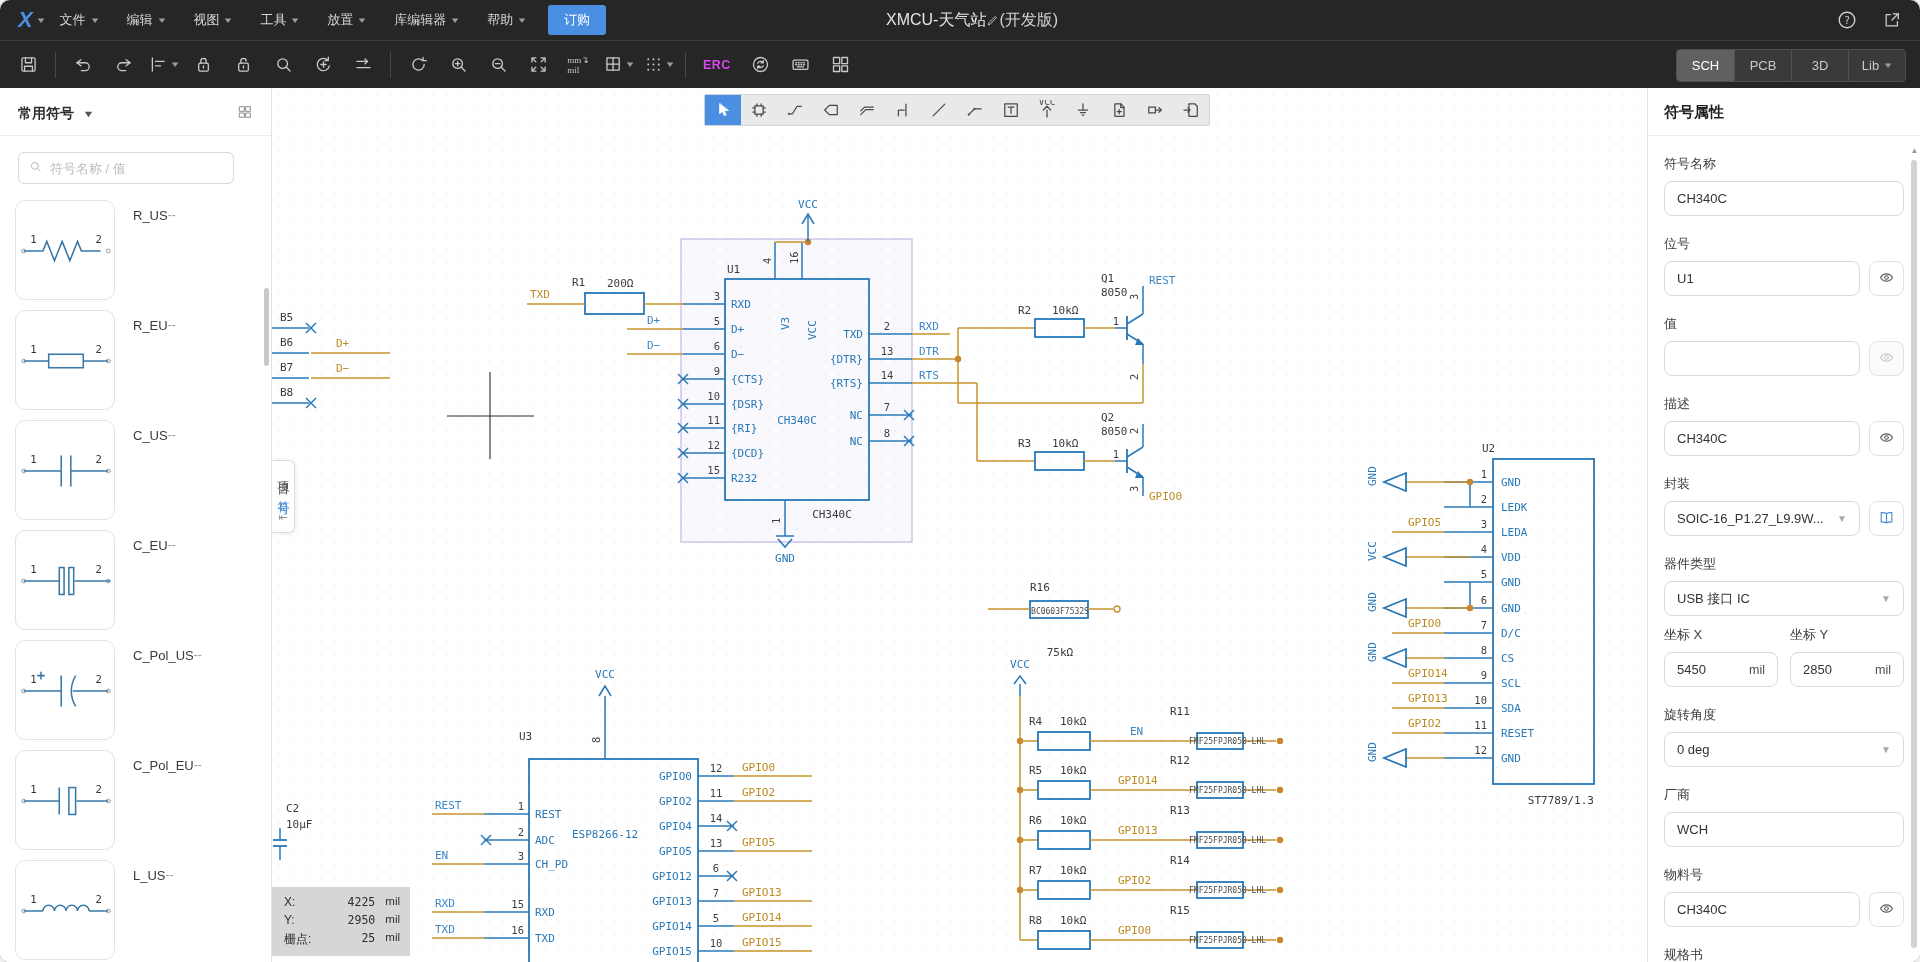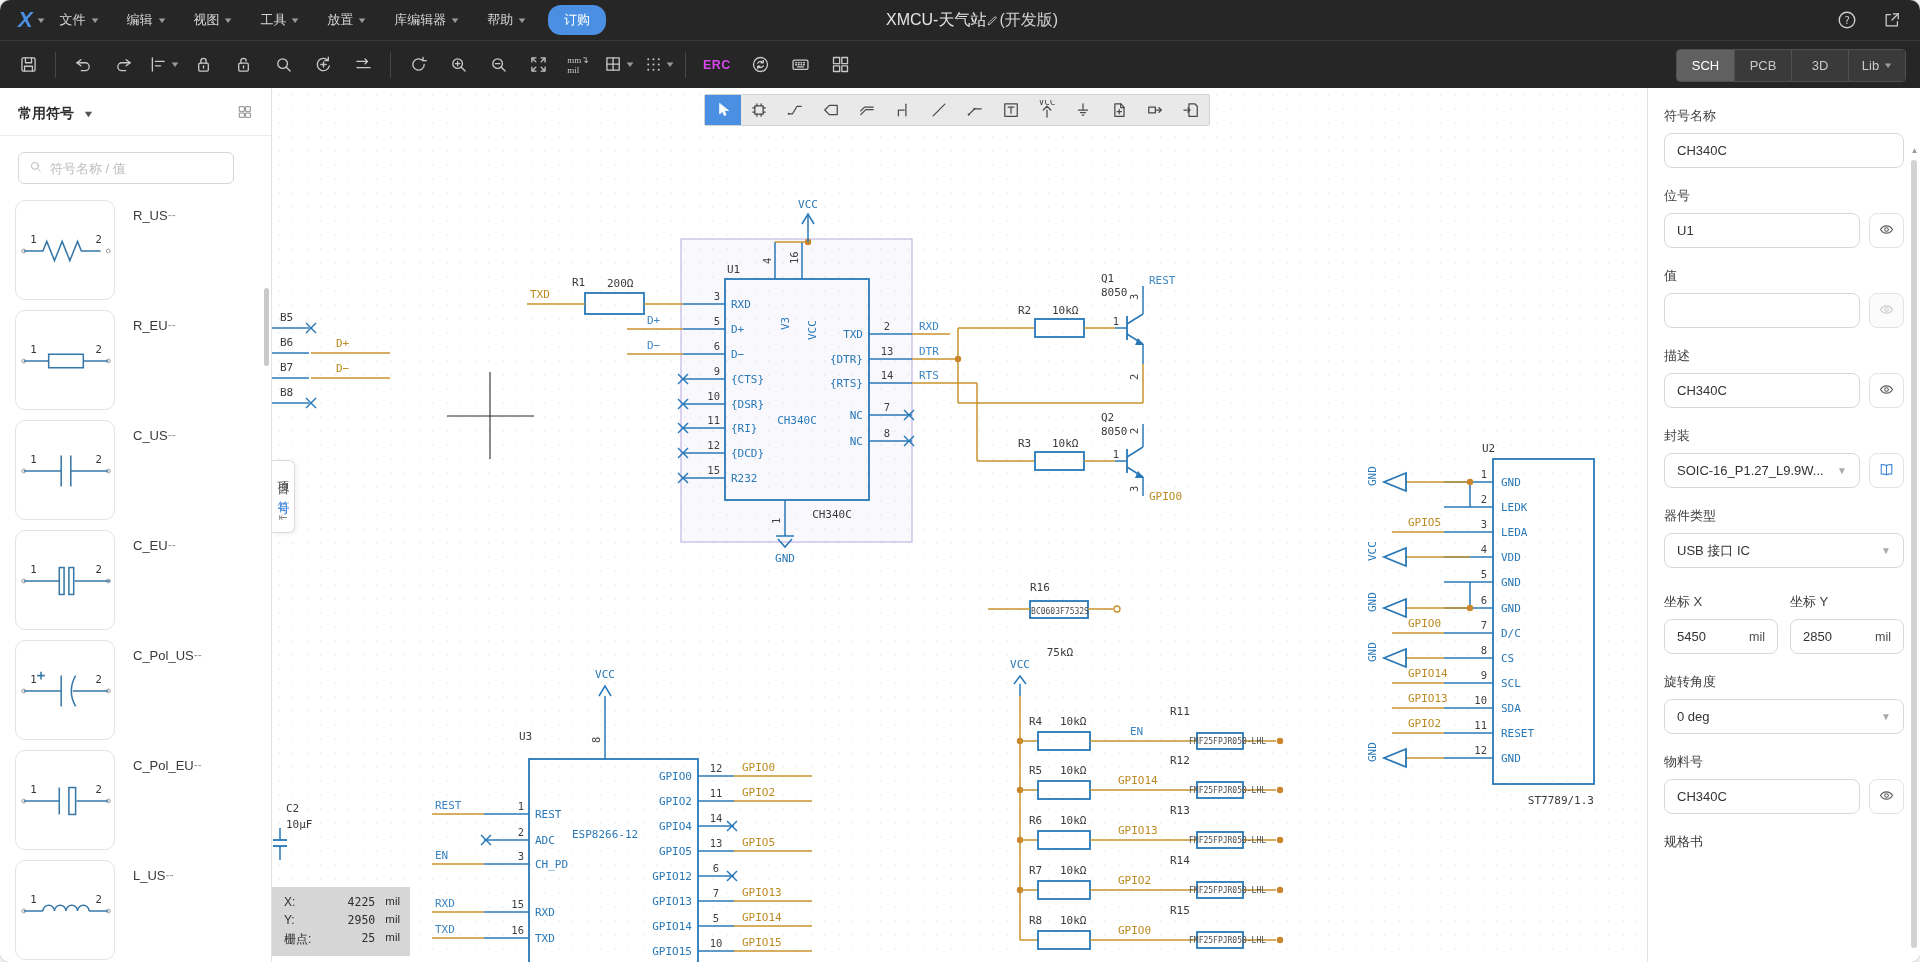--- a/index.html
+++ b/index.html
@@ -6,21 +6,21 @@
 html,body{background:#eef0f2}
 body{font-family:"Liberation Sans",sans-serif}
 .app{width:1920px;height:962px;background:#fff;border-radius:10px;overflow:hidden;position:relative;box-shadow:0 0 0 1px #d8d8d8}
 
 .menubar{height:40px;background:#262626;display:flex;align-items:center;padding:0 18px;position:relative;color:#d8d8d8}
 .logo{color:#4a8fe2;font-weight:bold;font-style:italic;font-size:22px;letter-spacing:-1px;display:flex;align-items:center;gap:5px}
 .logo .chev{font-style:normal}
 .menus{display:flex;align-items:center;gap:28px;margin-left:16px}
 .menu-item{font-size:13px;color:#d6d6d6;display:flex;align-items:center;gap:5px;cursor:default;white-space:nowrap}
 .chev{font-size:8px;color:#9a9a9a;transform:scaleX(1.4)}
-.order-btn{background:#4a8fe2;color:#fff;font-size:13px;padding:6px 16px;border-radius:13px;margin-left:22px;border:none;cursor:pointer}
+.order-btn{background:#4a8fe2;color:#fff;font-size:13px;padding:6px 16px;border-radius:3px;margin-left:22px;border:none;cursor:pointer}
 .titlebox{position:absolute;left:972px;transform:translateX(-50%);display:flex;align-items:center;gap:0;color:#e4e4e4;font-size:16px;white-space:nowrap}
 .titlebox .suffix{color:#d2d2d2}
 .top-right{margin-left:auto;display:flex;align-items:center;gap:24px;color:#cfcfcf}
 .icon-btn{display:flex;align-items:center;justify-content:center;cursor:pointer;background:none;border:none;color:inherit}
 
 .toolbar{height:48px;background:#262626;border-top:1px solid #3a3a3a;display:flex;align-items:center;padding:0 10px;position:relative}
 .tb-group{display:flex;align-items:center;gap:4px}
 .tb-btn{width:36px;height:34px;display:flex;align-items:center;justify-content:center;border-radius:4px;color:#c9c9c9;background:none;border:none;cursor:pointer;position:relative}
 .tb-divider{width:1px;height:26px;background:#474747;margin:0 9px}
 .erc-btn{font-size:12.5px;font-weight:bold;color:#d946ef;letter-spacing:.5px;width:auto;padding:0 8px}
@@ -81,21 +81,21 @@
 .p-title{font-size:15px;font-weight:bold;color:#1f1f1f;padding:15px 0 13px;border-bottom:1px solid #ececec;margin:0 -16px;padding-left:16px}
 .pfield{margin-top:19px}
 .plabel{font-size:13px;color:#3d3d3d;margin-bottom:8px}
 .prow{display:flex;gap:9px;align-items:center}
 .pinput{flex:1;height:35px;border:1px solid #d9d9d9;border-radius:8px;padding:0 12px;font-size:13px;color:#333;display:flex;align-items:center;background:#fff;overflow:hidden;white-space:nowrap}
 .psel{justify-content:space-between;color:#333}
 .psel .chevd{color:#a9a9a9;font-size:10px}
 .pbtn{width:35px;height:35px;flex:0 0 auto;border:1px solid #e2e2e2;border-radius:8px;background:#fff;display:flex;align-items:center;justify-content:center;color:#5a5a5a;cursor:pointer}
 .pbtn.dim{color:#c9c9c9;background:#fbfbfb}
 .pbtn.book{color:#3b82d6}
-.coordpair{display:flex;gap:12px;margin-top:25px}
+.coordpair{display:flex;gap:12px;margin-top:10px}
 .coordcol{flex:1}
 .cunit{margin-left:auto;color:#4d4d4d;font-size:12.5px}
 .p-scroll{position:absolute;right:1px;top:58px;bottom:4px;width:9px}
 .p-scroll .arr{color:#9a9a9a;font-size:8px;text-align:center;line-height:10px}
 .p-thumb{position:absolute;top:14px;bottom:10px;left:1px;width:6px;background:#d2d2d2;border-radius:3px}
 </style>
 </head>
 <body>
 
 <div class="app">
@@ -959,20 +959,21 @@
         <span>Y:</span>
           <span class="sb-val">2950</span>
           <span class="sb-unit">mil</span>
         <span>栅点:</span>
           <span class="sb-val">25</span>
           <span class="sb-unit">mil</span>
       </div>
     </div>
 
     <div class="panel">
+      <div class="p-title">符号属性</div>
 
       <div class="pfield">
           <div class="plabel">符号名称</div>
         <div class="prow">
             <div class="pinput">CH340C</div>
           </div>
         </div>
 
       <div class="pfield">
           <div class="plabel">位号</div>
@@ -1059,20 +1060,26 @@
       <div class="pfield">
           <div class="plabel">旋转角度</div>
         <div class="prow">
             <div class="pinput psel">
               <span>0 deg</span>
               <span class="chevd">▼</span>
             </div>
           </div>
         </div>
 
+      <div class="pfield">
+          <div class="plabel">厂商</div>
+        <div class="prow">
+            <div class="pinput">WCH</div>
+          </div>
+        </div>
 
       <div class="pfield">
           <div class="plabel">物料号</div>
         <div class="prow">
             <div class="pinput">CH340C</div>
         <button class="pbtn">
               <span class="eye-slot"><svg width="17" height="17" viewBox="0 0 24 24" fill="none" stroke="currentColor" stroke-width="1.5" stroke-linecap="round" stroke-linejoin="round" class="">
                   <path d="M3.5 12S6.5 6.9 12 6.9 20.5 12 20.5 12 17.5 17.1 12 17.1 3.5 12 3.5 12z"></path>
                   <circle cx="12" cy="12" r="2.6"></circle>
                 </svg></span>

